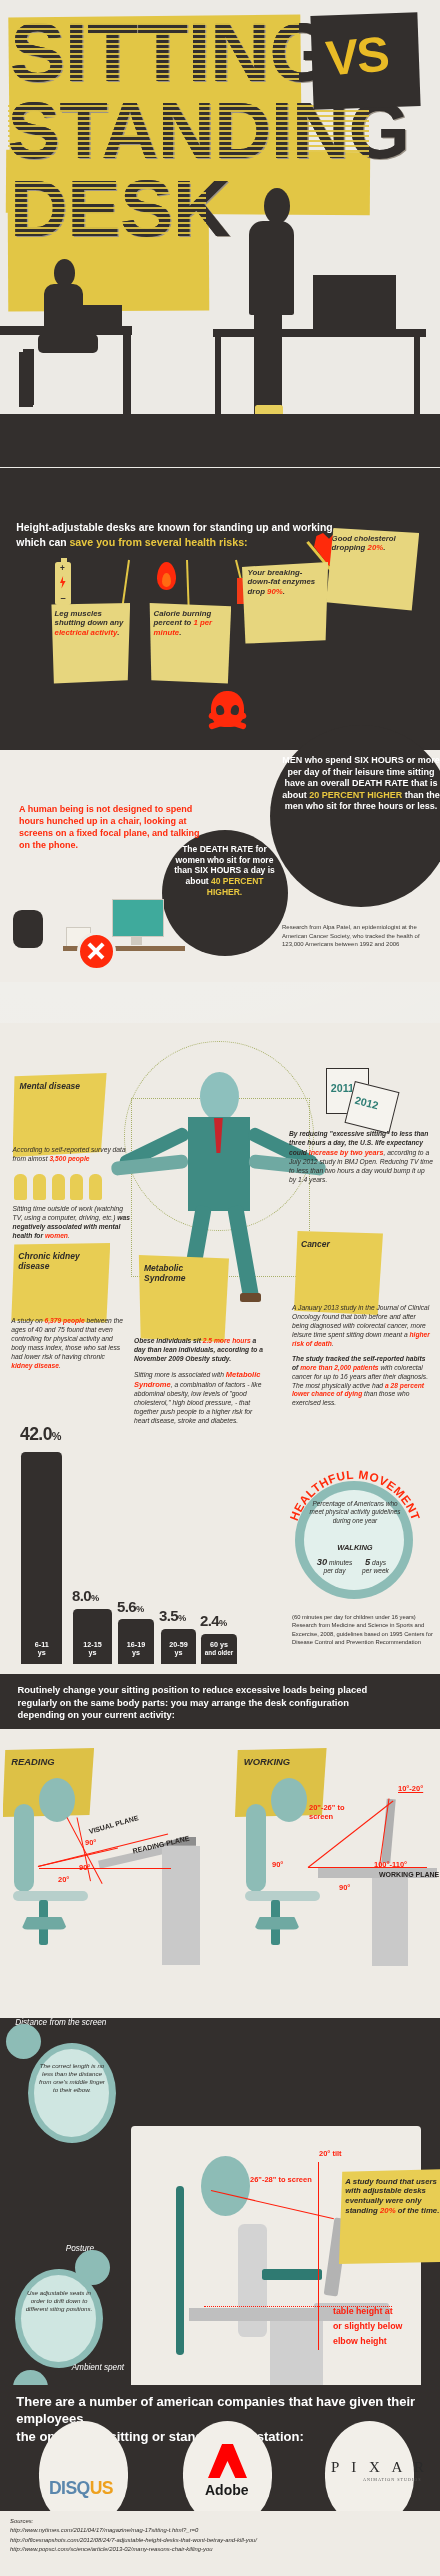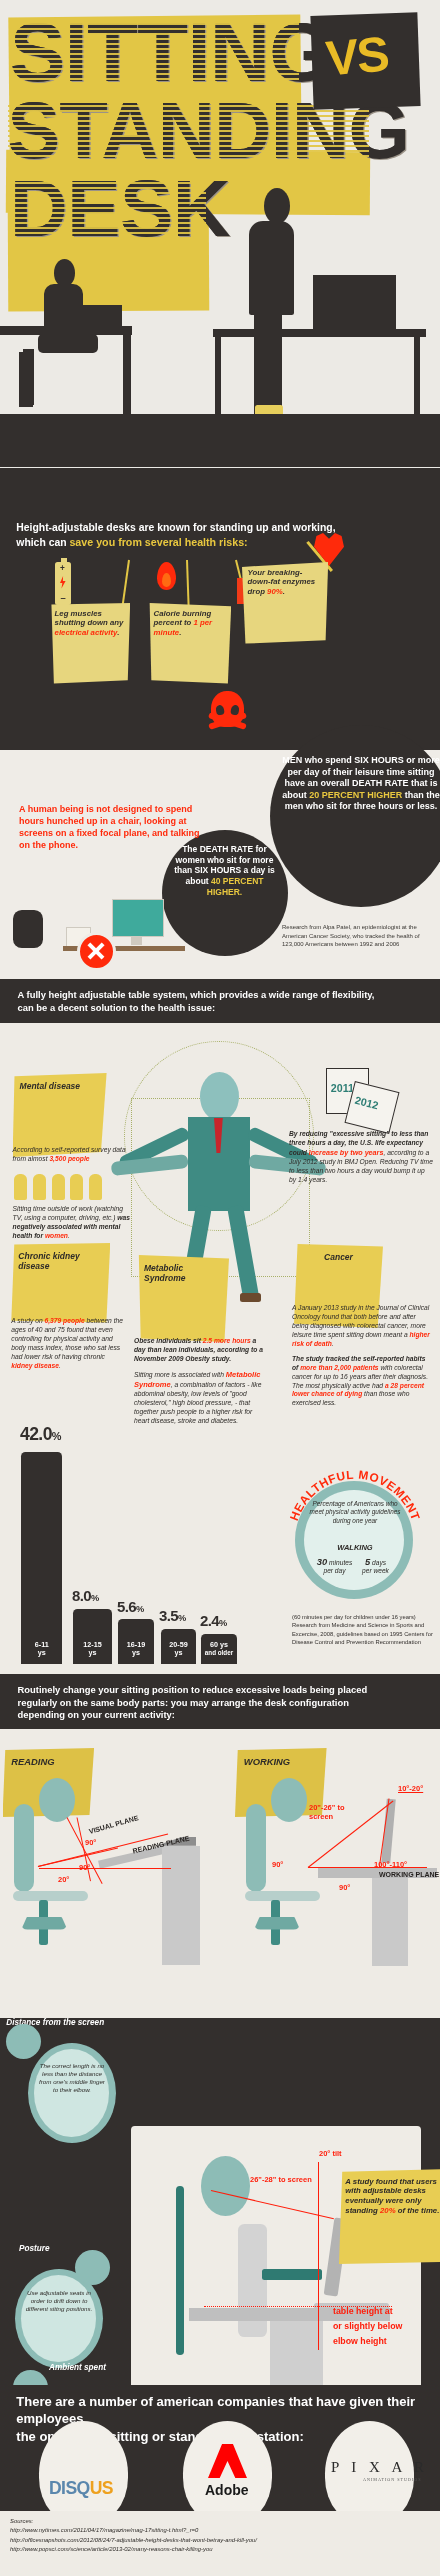--- a/index.html
+++ b/index.html
@@ -142,21 +142,21 @@
   .shoe{position:absolute;background:#6b4a2e;width:21.3px;height:8.8px;border-radius:2.5px;}
   .tie{position:absolute;left:214px;top:95px;width:8.8px;height:35px;background:#c7252b;
     clip-path:polygon(0 0,100% 0,72% 100%,28% 100%);}
   .callout{
     position:absolute;background:#e8cd53;color:#2e2b28;
     font-style:italic;font-weight:bold;font-size:8.5px;line-height:1.2;padding:7.5px 7px;
   }
   #co-mental{left:12.6px;top:50px;width:80px;height:69px;clip-path:polygon(2% 4%,100% 0,94% 94%,0 100%);}
   #co-kidney{left:11.3px;top:220px;width:85px;height:66px;clip-path:polygon(3% 2%,100% 0,96% 98%,0 96%);}
   #co-meta{left:137px;top:232px;width:78px;height:72px;clip-path:polygon(2% 0,100% 4%,95% 100%,4% 96%);}
-  #co-cancer{left:294px;top:221px;width:75px;height:69px;clip-path:polygon(4% 0,100% 3%,94% 100%,0 95%);text-align:center;}
+  #co-cancer{left:294px;top:208px;width:75px;height:69px;clip-path:polygon(4% 0,100% 3%,94% 100%,0 95%);}
   .body-note{position:absolute;font-style:italic;font-size:6.7px;line-height:1.33;color:#2e2b28;}
   #note-mental{left:12.6px;top:123px;width:113px;}
   #note-sitting{left:12.6px;top:182px;width:119px;}
   #note-kidney{left:11.3px;top:294px;width:116px;}
   #note-meta{left:134px;top:314px;width:135px;}
   #note-cancer{left:292px;top:281px;width:141px;}
   #note-calendar{left:289px;top:107px;width:144px;}
   .peoplerow{position:absolute;left:14px;top:151px;width:100px;height:26px;}
   .person{position:absolute;width:12.6px;height:26px;background:#e8cd53;
     border-radius:5.6px 5.6px 1.9px 1.9px;}
@@ -195,21 +195,21 @@
   .deskslab{position:absolute;background:#bdbdbd;}
   .desktower{position:absolute;background:#c9c9c9;}
 
   
   #band-stand{position:absolute;left:0;top:2018px;width:440px;height:389px;background:#332f2d;}
   #band-stand .lead{position:absolute;left:126px;top:11.3px;width:301px;color:#fff;font-size:9px;
     font-weight:bold;line-height:1.36;}
   .sbadge{position:absolute;background:#cfe6e1;border-radius:50%;}
   .sbadge-ring{position:absolute;background:#8dbcb6;border-radius:50%;}
   .sbadge-txt{position:absolute;text-align:center;font-style:italic;font-size:6.2px;line-height:1.3;color:#2e2b28;}
-  .stitle{position:absolute;color:#fff;font-style:italic;font-weight:bold;font-size:8.2px;text-align:left;}
+  .stitle{position:absolute;color:#fff;font-style:italic;font-weight:normal;font-size:8.2px;text-align:right;}
   .panel{position:absolute;left:131px;top:108px;width:290px;height:270px;background:#efece6;border-radius:3.8px;}
   #co-study{left:339px;top:151px;width:95px;height:80px;background:#e8cd53;color:#2e2b28;
     font-style:italic;font-weight:bold;font-size:7.8px;line-height:1.25;padding:7.5px 6.3px;
     clip-path:polygon(3% 3%,100% 0,95% 98%,0 100%);}
   .tblheight{position:absolute;left:333px;top:286px;width:113px;color:#ff1d0a;font-weight:bold;
     font-size:8.8px;line-height:1.7;}
   .arrow-v{position:absolute;background:#ff1d0a;width:1.3px;}
 
   
   #band-comp{position:absolute;left:0;top:2385px;width:440px;height:141px;background:#332f2d;}
@@ -300,20 +300,23 @@
 
     <div class="tag" id="tag-leg">
       <span>Leg muscles shutting down any </span><span class="red">electrical activity</span><span>.</span>
     </div>
     <div class="tag" id="tag-cal">
       <span>Calorie burning percent to </span><span class="red">1 per minute</span><span>.</span>
     </div>
     <div class="tag" id="tag-enz">
       <span>Your breaking-down-fat enzymes drop </span><span class="red">90%</span><span>.</span>
     </div>
+    <div class="tag" id="tag-chol">
+      <span>Good cholesterol dropping </span><span class="red">20%</span><span>.</span>
+    </div>
 
     <div class="skull">
       <div style="position:absolute;left:5px;top:14px;width:8.2px;height:10px;background:#332f2d;border-radius:50% 50% 40% 40%;transform:rotate(-12deg);"></div>
       <div style="position:absolute;left:19.5px;top:14px;width:8.2px;height:10px;background:#332f2d;border-radius:50% 50% 40% 40%;transform:rotate(12deg);"></div>
     </div>
     <div class="bone" style="transform:rotate(18deg);"></div>
     <div class="bone" style="transform:rotate(-18deg);"></div>
   </section>
 
   <section id="band-death">
@@ -333,26 +336,20 @@
     <div id="research-note">Research from Alpa Patel, an epidemiologist at the American Cancer Society, who tracked the health of 123,000 Americans between 1992 and 2006</div>
 
     <div class="papers"></div>
     <div class="monitor"></div>
     <div class="monitor-stand"></div>
     <div class="desk-top"></div>
     <div class="chairback"></div>
     <div class="nosign"></div>
   </section>
 
-  <div class="hdrbar" id="hdr-table">
-    <div class="t">
-      <span>A fully height adjustable table system, which provides a wide range of flexibility,</span><br>
-      <span>can be a decent solution to the health issue:</span>
-    </div>
-  </div>
 
   <section id="band-body">
     <div class="dotcircle"></div>
     <div class="dotsquare"></div>
 
     <div class="head"></div>
     <div class="torso"></div>
     <div class="tie"></div>
     <div class="arm" style="left:188px;top:102px;width:75px;transform:rotate(-26deg) translateX(-75px);"></div>
     <div class="arm" style="left:249px;top:102px;width:75px;transform:rotate(26deg);"></div>

